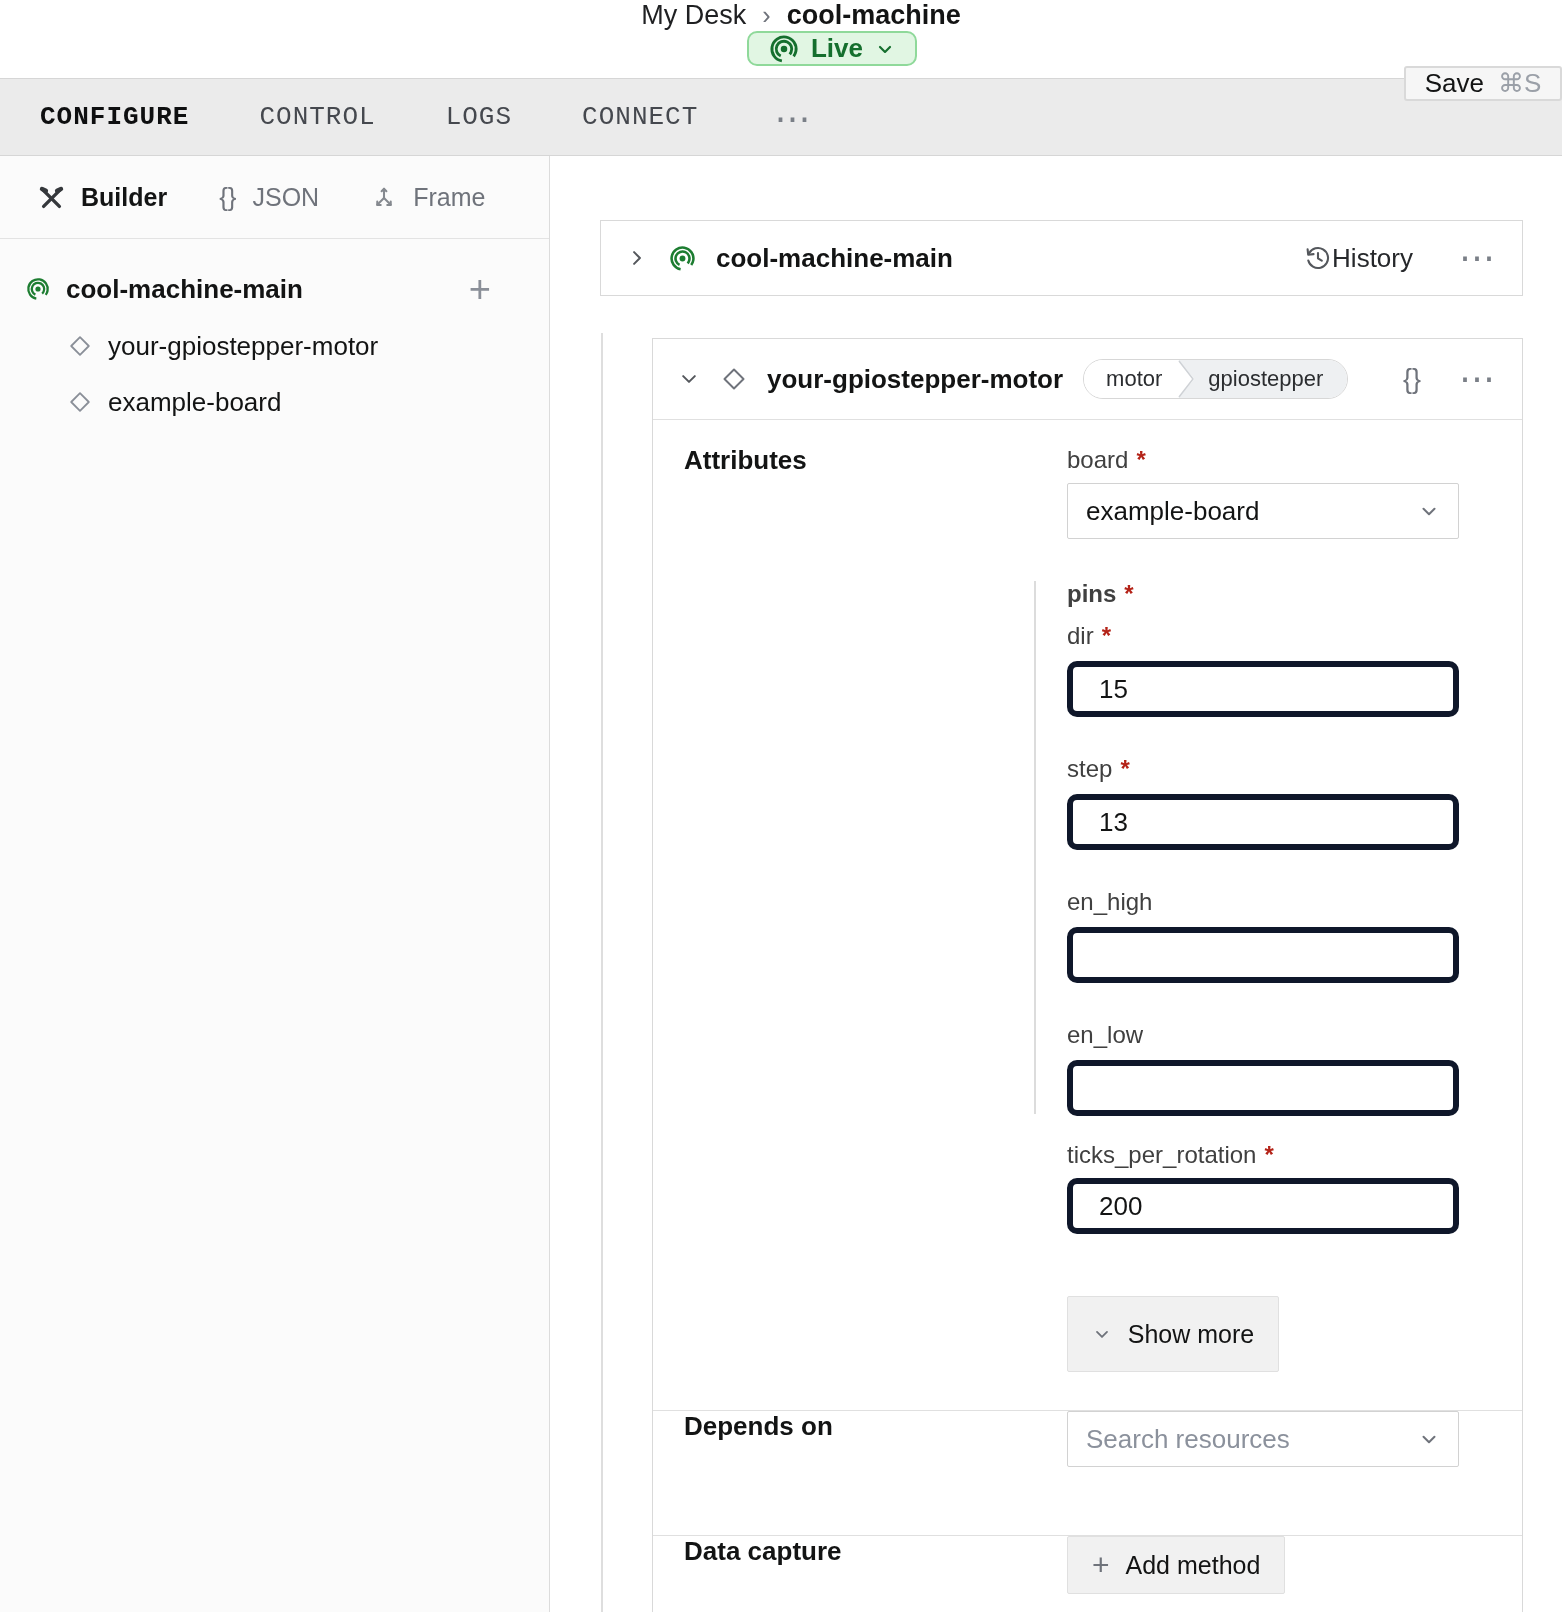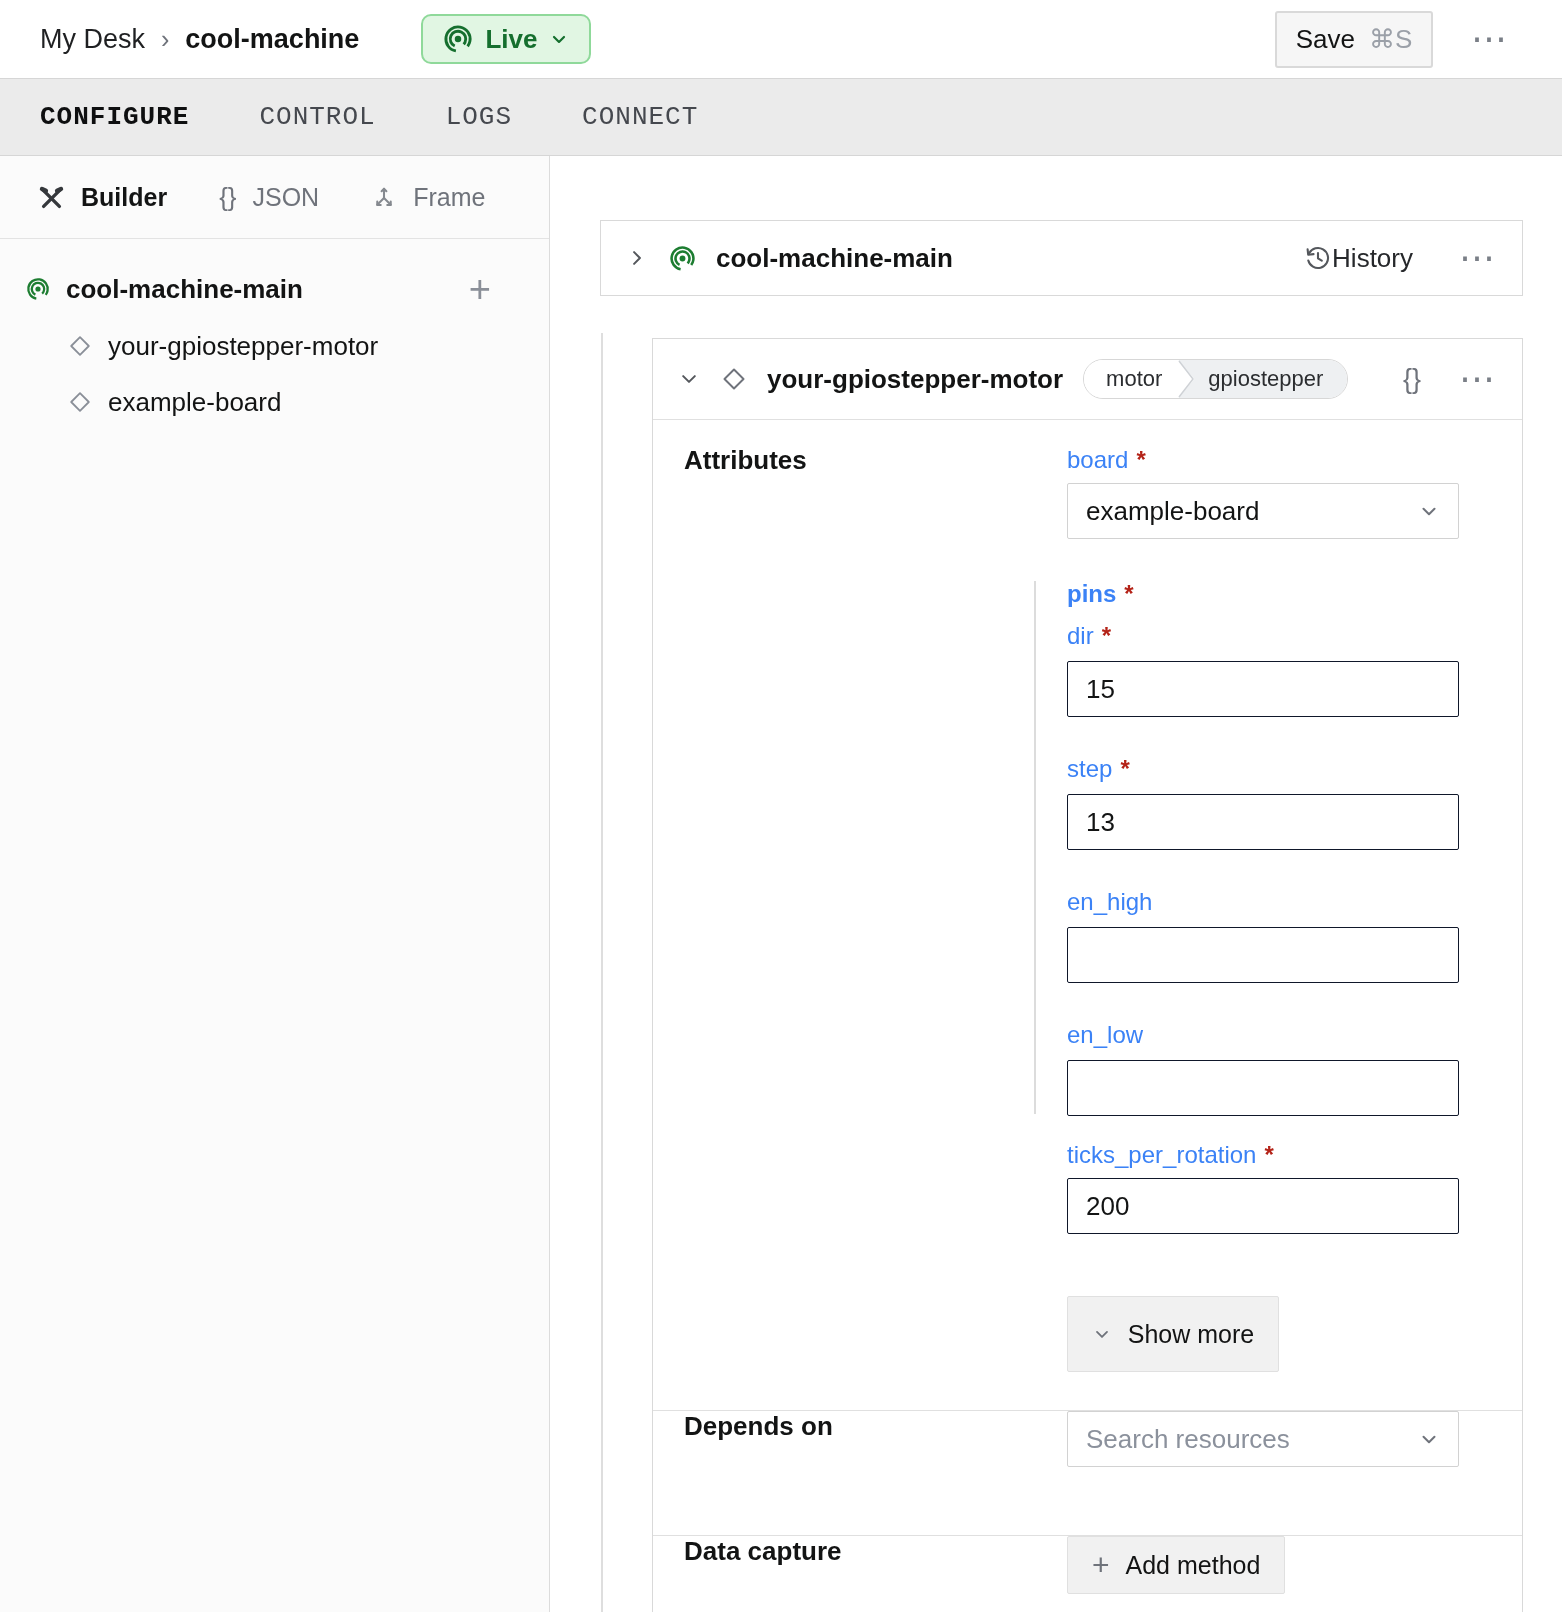--- a/index.html
+++ b/index.html
@@ -5,21 +5,21 @@
   * { box-sizing: border-box; }
   html,body { margin:0; padding:0; }
   body {
     width:1562px; height:1612px; overflow:hidden; position:relative;
     background:#fff; color:#131414;
     font-family:"Liberation Sans", sans-serif;
   }
   svg { display:block; }
 
   
-  .topbar { height:78px; display:flex; align-items:center; padding:0 0 0 40px; }
+  .topbar { height:78px; display:flex; align-items:center; padding:0 0 0 40px;flex-direction:column; }
   .crumb { display:flex; align-items:center; }
   .crumb-parent { font-size:27px; color:#1f2022; }
   .crumb-sep { margin:0 16px; color:#6f737b; font-size:25px; }
   .crumb-current { font-size:27px; font-weight:700; }
   .live-badge {
     margin-left:62px; height:50px; border-radius:10px;
     background:#e1f6e3; border:2px solid #8fd99a;
     display:flex; align-items:center; padding:0 20px; gap:12px;
     color:#156f2e; font-size:26px; font-weight:600; cursor:pointer;
   }
@@ -101,26 +101,26 @@
   .pill-right {
     display:flex; align-items:center; padding:0 24px 0 30px; background:#eef0f2;
     clip-path: polygon(0 0, 16px 50%, 0 100%, 100% 100%, 100% 0);
   }
 
   
   .section-attrs { display:flex; padding:25px 63px 38px 31px; }
   .section-heading { font-size:26px; font-weight:700; flex:1; }
   .form-col { width:392px; }
 
-  .field-label { font-size:24px; color:#3b82f6; height:30px; line-height:30px; margin-bottom:8px; }
+  .field-label { font-size:24px; color:#404040; height:30px; line-height:30px; margin-bottom:8px; }
   .req::after { content:"*"; color:#b42318; font-weight:700; margin-left:8px; }
   .bold-label { font-weight:700; }
   .text-input {
-    width:100%; height:56px; border:1px solid #0f172a; border-radius:2px;
-    padding:0 18px; font-size:26px; font-family:inherit; color:#131414; background:#fff; outline:none;
+    width:100%; height:56px; border:6px solid #0f172a; border-radius:10px;
+    padding:0 26px; font-size:26px; font-family:inherit; color:#131414; background:#fff; outline:none;
   }
   .select {
     height:56px; border:1px solid #d2d2d2; border-radius:2px; background:#fff;
     padding:0 18px; display:flex; align-items:center; font-size:26px; cursor:pointer;
   }
   .select .chev { margin-left:auto; color:#6f737b; }
   .placeholder { color:#8b919c; }
 
   .board-field { margin-bottom:40px; }
   .pins-group { position:relative; }

